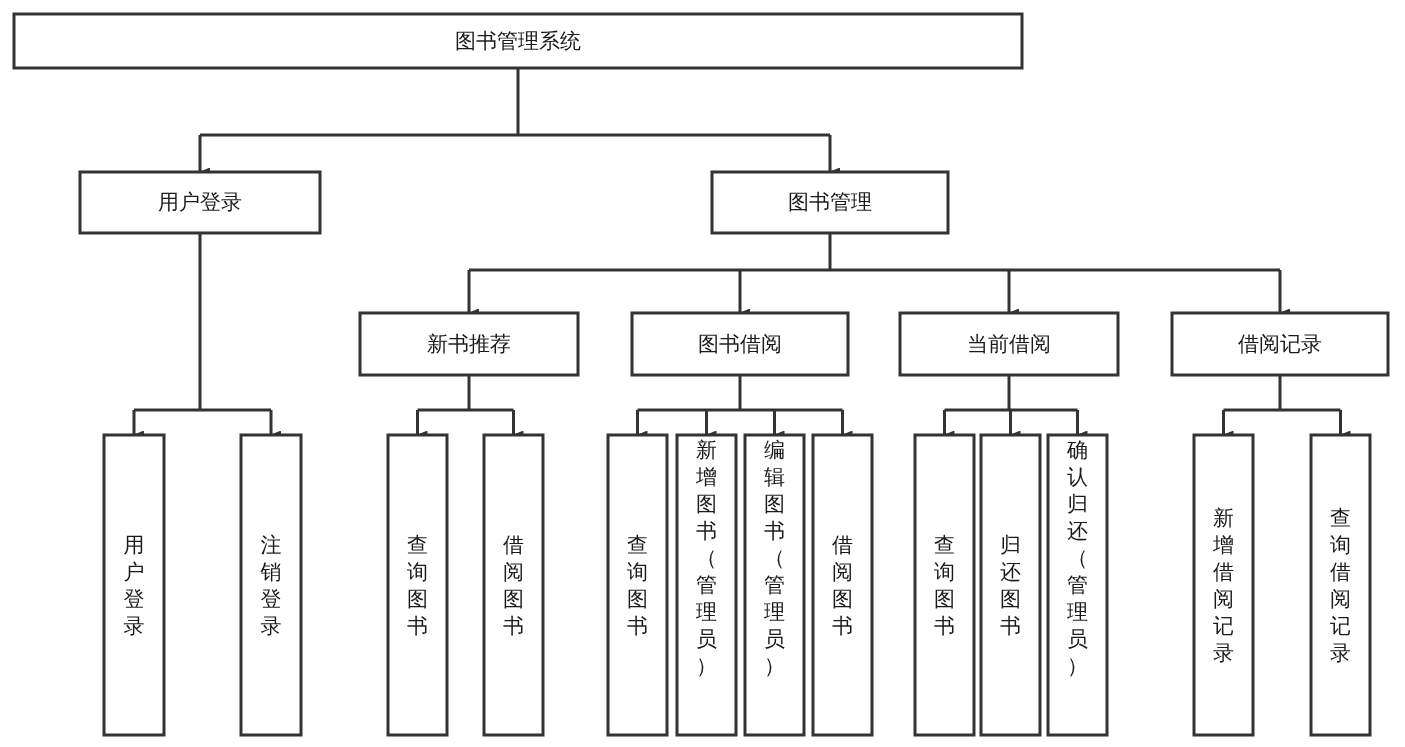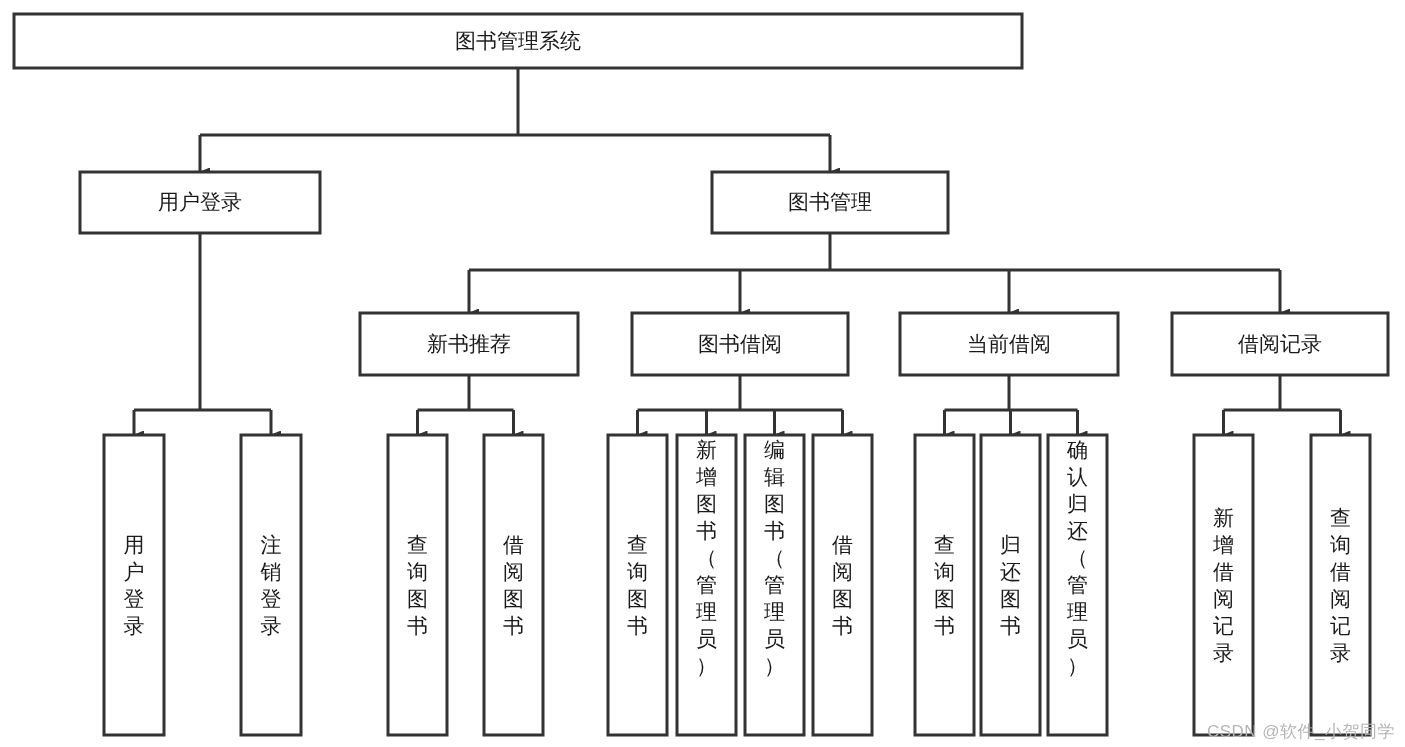--- a/index.html
+++ b/index.html
@@ -182,14 +182,13 @@
           <rect x="1194" y="435" width="59" height="300" class="node-box"></rect>
           <text x="1223.5" y="0" class="node-label-v"><tspan x="1223.5" y="525.06">新</tspan><tspan x="1223.5" y="552.06">增</tspan><tspan x="1223.5" y="579.06">借</tspan><tspan x="1223.5" y="606.06">阅</tspan><tspan x="1223.5" y="633.06">记</tspan><tspan x="1223.5" y="660.06">录</tspan></text>
         </g>
         <g>
           <rect x="1311" y="435" width="59" height="300" class="node-box"></rect>
           <text x="1340.5" y="0" class="node-label-v"><tspan x="1340.5" y="525.06">查</tspan><tspan x="1340.5" y="552.06">询</tspan><tspan x="1340.5" y="579.06">借</tspan><tspan x="1340.5" y="606.06">阅</tspan><tspan x="1340.5" y="633.06">记</tspan><tspan x="1340.5" y="660.06">录</tspan></text>
         </g>
       </g>
   </svg>
 
-  <div class="watermark">CSDN @软件_小贺同学</div>
 </div>
 
 </body></html>

